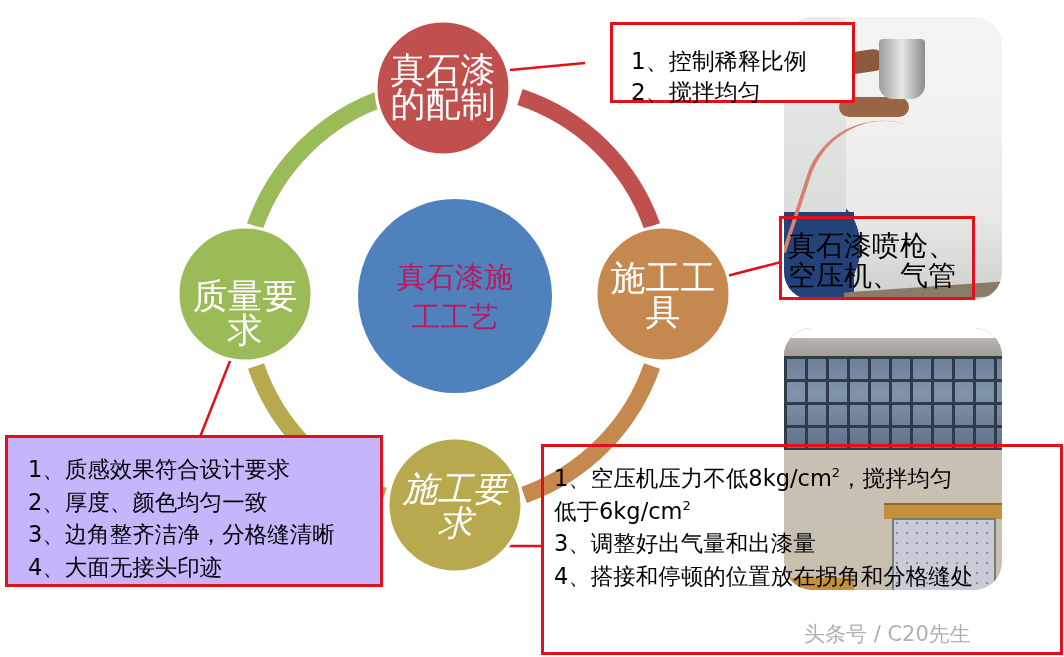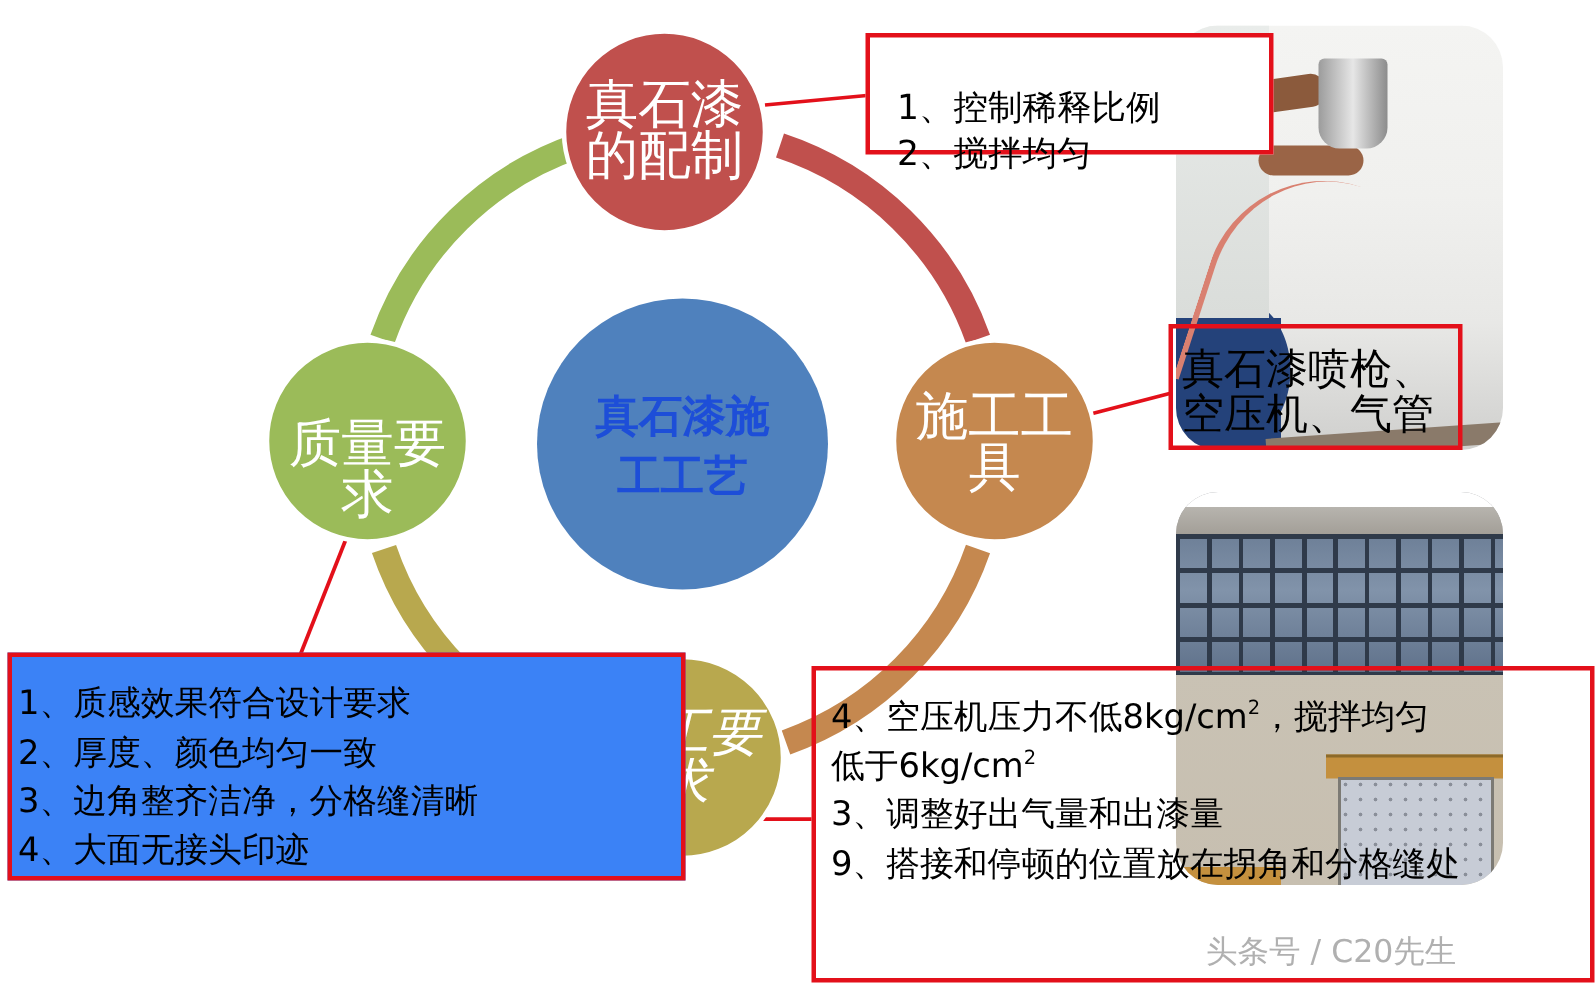--- a/index.html
+++ b/index.html
@@ -46,33 +46,33 @@
     }
     .photo-bottom .platform { position:absolute; left:100px; top:175px; width:118px; height:14px; background: #c4903e; border-top:2px solid #8c6a2a; }
     .photo-bottom .platform2 { position:absolute; left:0; top:250px; width:70px; height:12px; background: #c4903e; }
 
     .callout {
       position: absolute; border: 3px solid #e3101a; box-sizing: border-box;
       color: #000; font-size: 24px; line-height: 30px;
       font-family: "DejaVu Sans", sans-serif;
     }
     .callout .line { white-space: nowrap; display: block; }
-    .callout-mix { left: 577px; top: 22px; width: 272px; height: 81px; background: #fff; padding: 32px 0 0 18px; font-size: 23px; line-height: 31px; }
+    .callout-mix { left: 610px; top: 22px; width: 245px; height: 81px; background: #fff; padding: 21px 0 0 18px; font-size: 23px; line-height: 31px; }
     .callout-tools { left: 779px; top: 216px; width: 196px; height: 84px; padding: 12px 0 0 6px; background: transparent; font-size: 28px; line-height: 30px; }
-    .callout-quality { left: 5px; top: 435px; width: 452px; height: 152px; padding: 15px 0 0 4px; background: #3b82f6; font-size: 22.5px; line-height: 32.5px; }
+    .callout-quality { left: 5px; top: 435px; width: 378px; height: 152px; padding: 15px 0 0 20px; background: #c4b5fd; font-size: 22.5px; line-height: 32.5px; }
     .callout-construct { left: 541px; top: 444px; width: 522px; height: 211px; padding: 15px 0 0 10px; background: transparent; font-size: 22.5px; line-height: 32.5px; }
     sup { font-size: 13px; vertical-align: 9px; line-height: 0; }
 
     .node-label {
       position: absolute; color: #ffffff; text-align: center; font-size: 35px; line-height: 34px;
       font-family: "DejaVu Sans", sans-serif; width: 130px;
     }
     .center-label {
-      position: absolute; color: #1d4ed8; text-align: center; font-size: 29px; line-height: 40px;
-      font-weight: bold; width: 180px; font-family: "DejaVu Sans", sans-serif;
+      position: absolute; color: #be185d; text-align: center; font-size: 29px; line-height: 40px;
+      font-weight: normal; width: 180px; font-family: "DejaVu Sans", sans-serif;
     }
     .watermark {
       position: absolute; left: 804px; top: 620px; color: #b0b0b0; font-size: 21px;
       text-shadow: 1px 1px 0 #ffffff; white-space: nowrap;
     }
   </style>
 </head>
 <body>
 
 <div class="photo photo-top">
@@ -150,19 +150,19 @@
 </div>
 
 <div class="callout callout-quality">
   <span class="line">1、质感效果符合设计要求</span>
   <span class="line">2、厚度、颜色均匀一致</span>
   <span class="line">3、边角整齐洁净，分格缝清晰</span>
   <span class="line">4、大面无接头印迹</span>
 </div>
 
 <div class="callout callout-construct">
-  <span class="line"><span>4、空压机压力不低8kg/cm</span><sup>2</sup><span>，搅拌均匀</span></span>
+  <span class="line"><span>1、空压机压力不低8kg/cm</span><sup>2</sup><span>，搅拌均匀</span></span>
   <span class="line"><span>低于6kg/cm</span><sup>2</sup></span>
   <span class="line">3、调整好出气量和出漆量</span>
-  <span class="line">9、搭接和停顿的位置放在拐角和分格缝处</span>
+  <span class="line">4、搭接和停顿的位置放在拐角和分格缝处</span>
 </div>
 
 <div class="watermark">头条号 / C20先生</div>
 
 </body></html>

